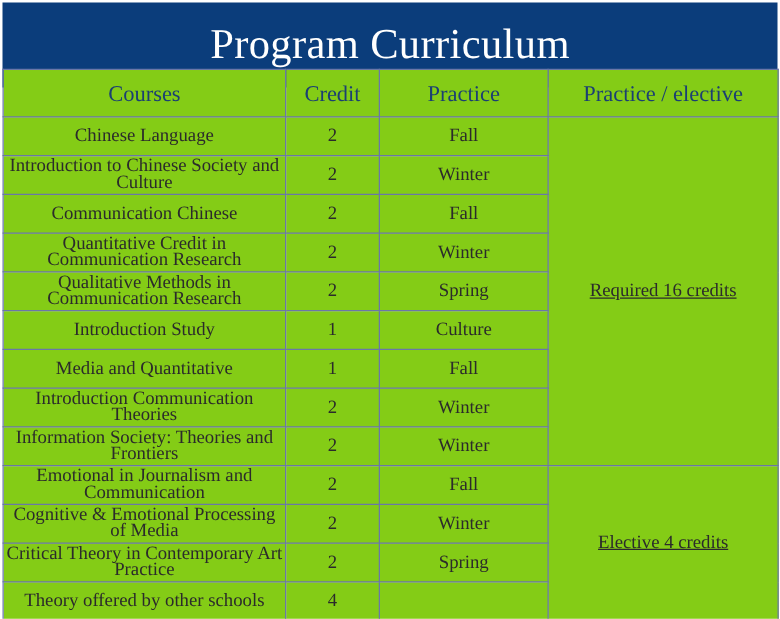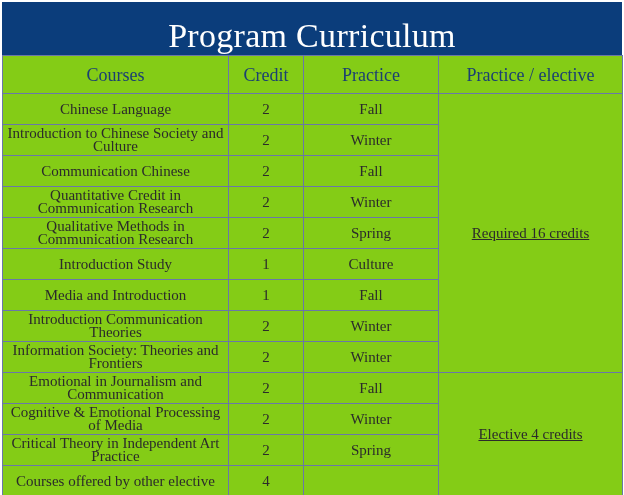--- a/index.html
+++ b/index.html
@@ -148,21 +148,21 @@
           <td class="course-cell">Qualitative Methods in Communication Research</td>
           <td class="credit-cell">2</td>
           <td class="semester-cell">Spring</td>
         </tr>
         <tr class="body-row">
           <td class="course-cell">Introduction Study</td>
           <td class="credit-cell">1</td>
           <td class="semester-cell">Culture</td>
         </tr>
         <tr class="body-row">
-          <td class="course-cell">Media and Introduction</td>
+          <td class="course-cell">Media and Quantitative</td>
           <td class="credit-cell">1</td>
           <td class="semester-cell">Fall</td>
         </tr>
         <tr class="body-row">
           <td class="course-cell">Introduction Communication Theories</td>
           <td class="credit-cell">2</td>
           <td class="semester-cell">Winter</td>
         </tr>
         <tr class="body-row">
           <td class="course-cell">Information Society: Theories and Frontiers</td>
@@ -174,25 +174,25 @@
           <td class="credit-cell">2</td>
           <td class="semester-cell">Fall</td>
           <td class="req-cell" rowspan="4">Elective 4 credits</td>
         </tr>
         <tr class="body-row">
           <td class="course-cell">Cognitive &amp; Emotional Processing of Media</td>
           <td class="credit-cell">2</td>
           <td class="semester-cell">Winter</td>
         </tr>
         <tr class="body-row">
-          <td class="course-cell">Critical Theory in Independent Art Practice</td>
+          <td class="course-cell">Critical Theory in Contemporary Art Practice</td>
           <td class="credit-cell">2</td>
           <td class="semester-cell">Spring</td>
         </tr>
         <tr class="body-row">
-          <td class="course-cell">Courses offered by other elective</td>
+          <td class="course-cell">Theory offered by other schools</td>
           <td class="credit-cell">4</td>
           <td class="semester-cell"></td>
         </tr>
       </tbody>
   </table>
 
 </div>
 
 </body></html>

